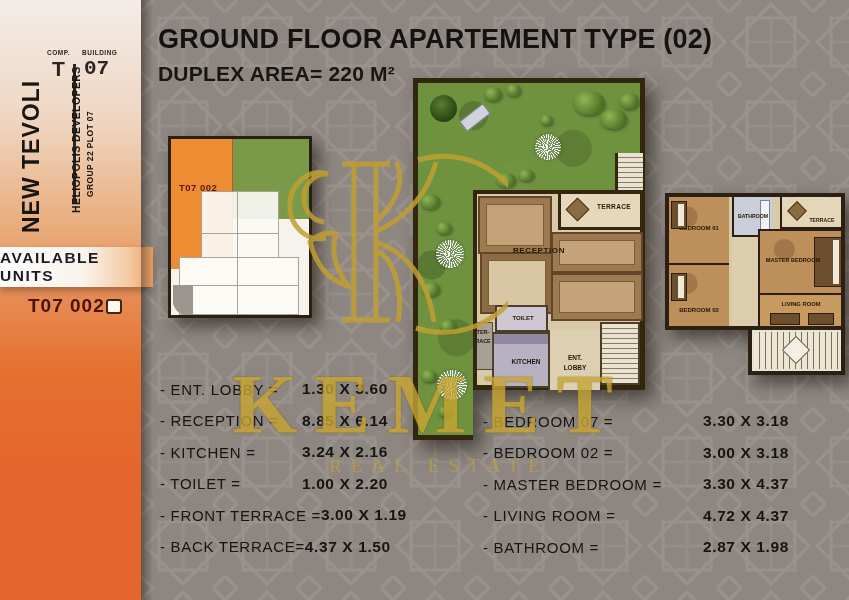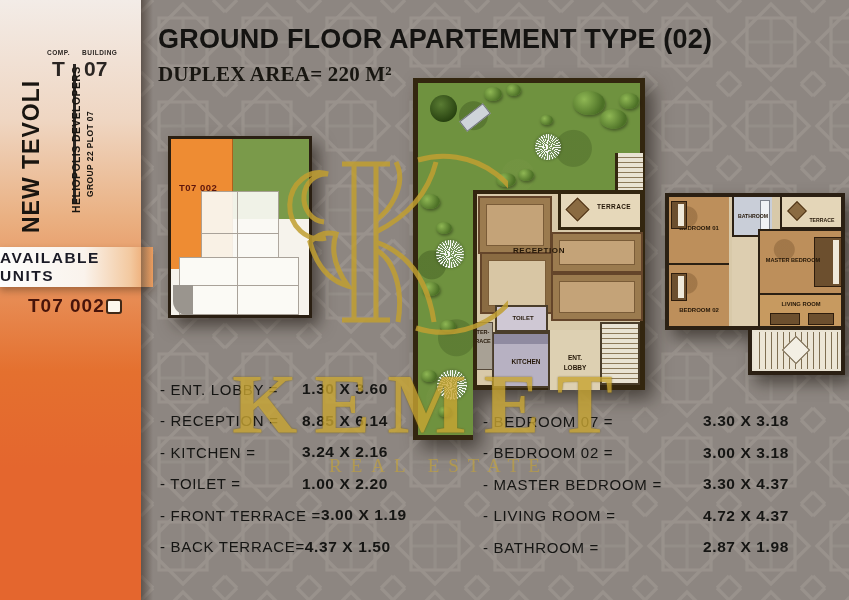--- a/index.html
+++ b/index.html
@@ -138,35 +138,35 @@
       </pattern>
     </defs>
     <rect width="708" height="600" fill="#8d8681"></rect>
     <rect width="708" height="600" fill="url(#geo)"></rect>
   </svg>
 
   <div class="abs sidebar" style="background:linear-gradient(180deg,#f3ece7 0%,#efd6c2 20%,#eab183 36%,#e78b53 50%,#e4702f 62%,#e4662e 78%,#e4662e 100%);">
     <div class="abs small-cap" style="left:47px;top:49px;">COMP.</div>
     <div class="abs big-cap" style="left:52px;top:57px;">T</div>
     <div class="abs small-cap" style="left:82px;top:49px;">BUILDING</div>
-    <div class="abs big-cap" style="left:84px;top:57px;">07</div>
+    <div class="abs big-cap" style="left:84px;top:57px;font-family:Liberation Mono, monospace;">07</div>
     <div class="abs vline" style="left:73px;top:64px;width:2.5px;height:140px;"></div>
     <div class="vtext project" style="left:45px;top:206px;">NEW TEVOLI</div>
     <div class="vtext developer" style="left:82px;top:201px;">HELIOPOLIS DEVELOPERS</div>
     <div class="vtext plot" style="left:95px;top:187px;">GROUP 22 PLOT 07</div>
     <div class="abs units-band">
       <span>AVAILABLE UNITS</span>
     </div>
     <div class="abs unit-code">T07 002</div>
     <div class="abs unit-box"></div>
   </div>
   <div class="abs side-shadow"></div>
 
   <div class="abs title">GROUND FLOOR APARTEMENT TYPE (02)</div>
-  <div class="abs area-line" style="top:62px;font-family:Liberation Serif, serif;">DUPLEX AREA= 220 M²</div>
+  <div class="abs area-line" style="top:62px;">DUPLEX AREA= 220 M²</div>
 
   <div class="abs keyplan">
     <div class="abs kp-orange"></div>
     <div class="abs kp-green"></div>
     <div class="abs kp-room" style="left:30px;top:52px;width:78px;height:84px;opacity:.92;"></div>
     <div class="abs kp-room" style="left:8px;top:118px;width:120px;height:58px;"></div>
     <div class="abs kp-line" style="left:66px;top:52px;width:1px;height:124px;"></div>
     <div class="abs kp-line" style="left:30px;top:94px;width:78px;height:1px;"></div>
     <div class="abs kp-line" style="left:8px;top:146px;width:120px;height:1px;"></div>
     <div class="abs kp-terr"></div>

